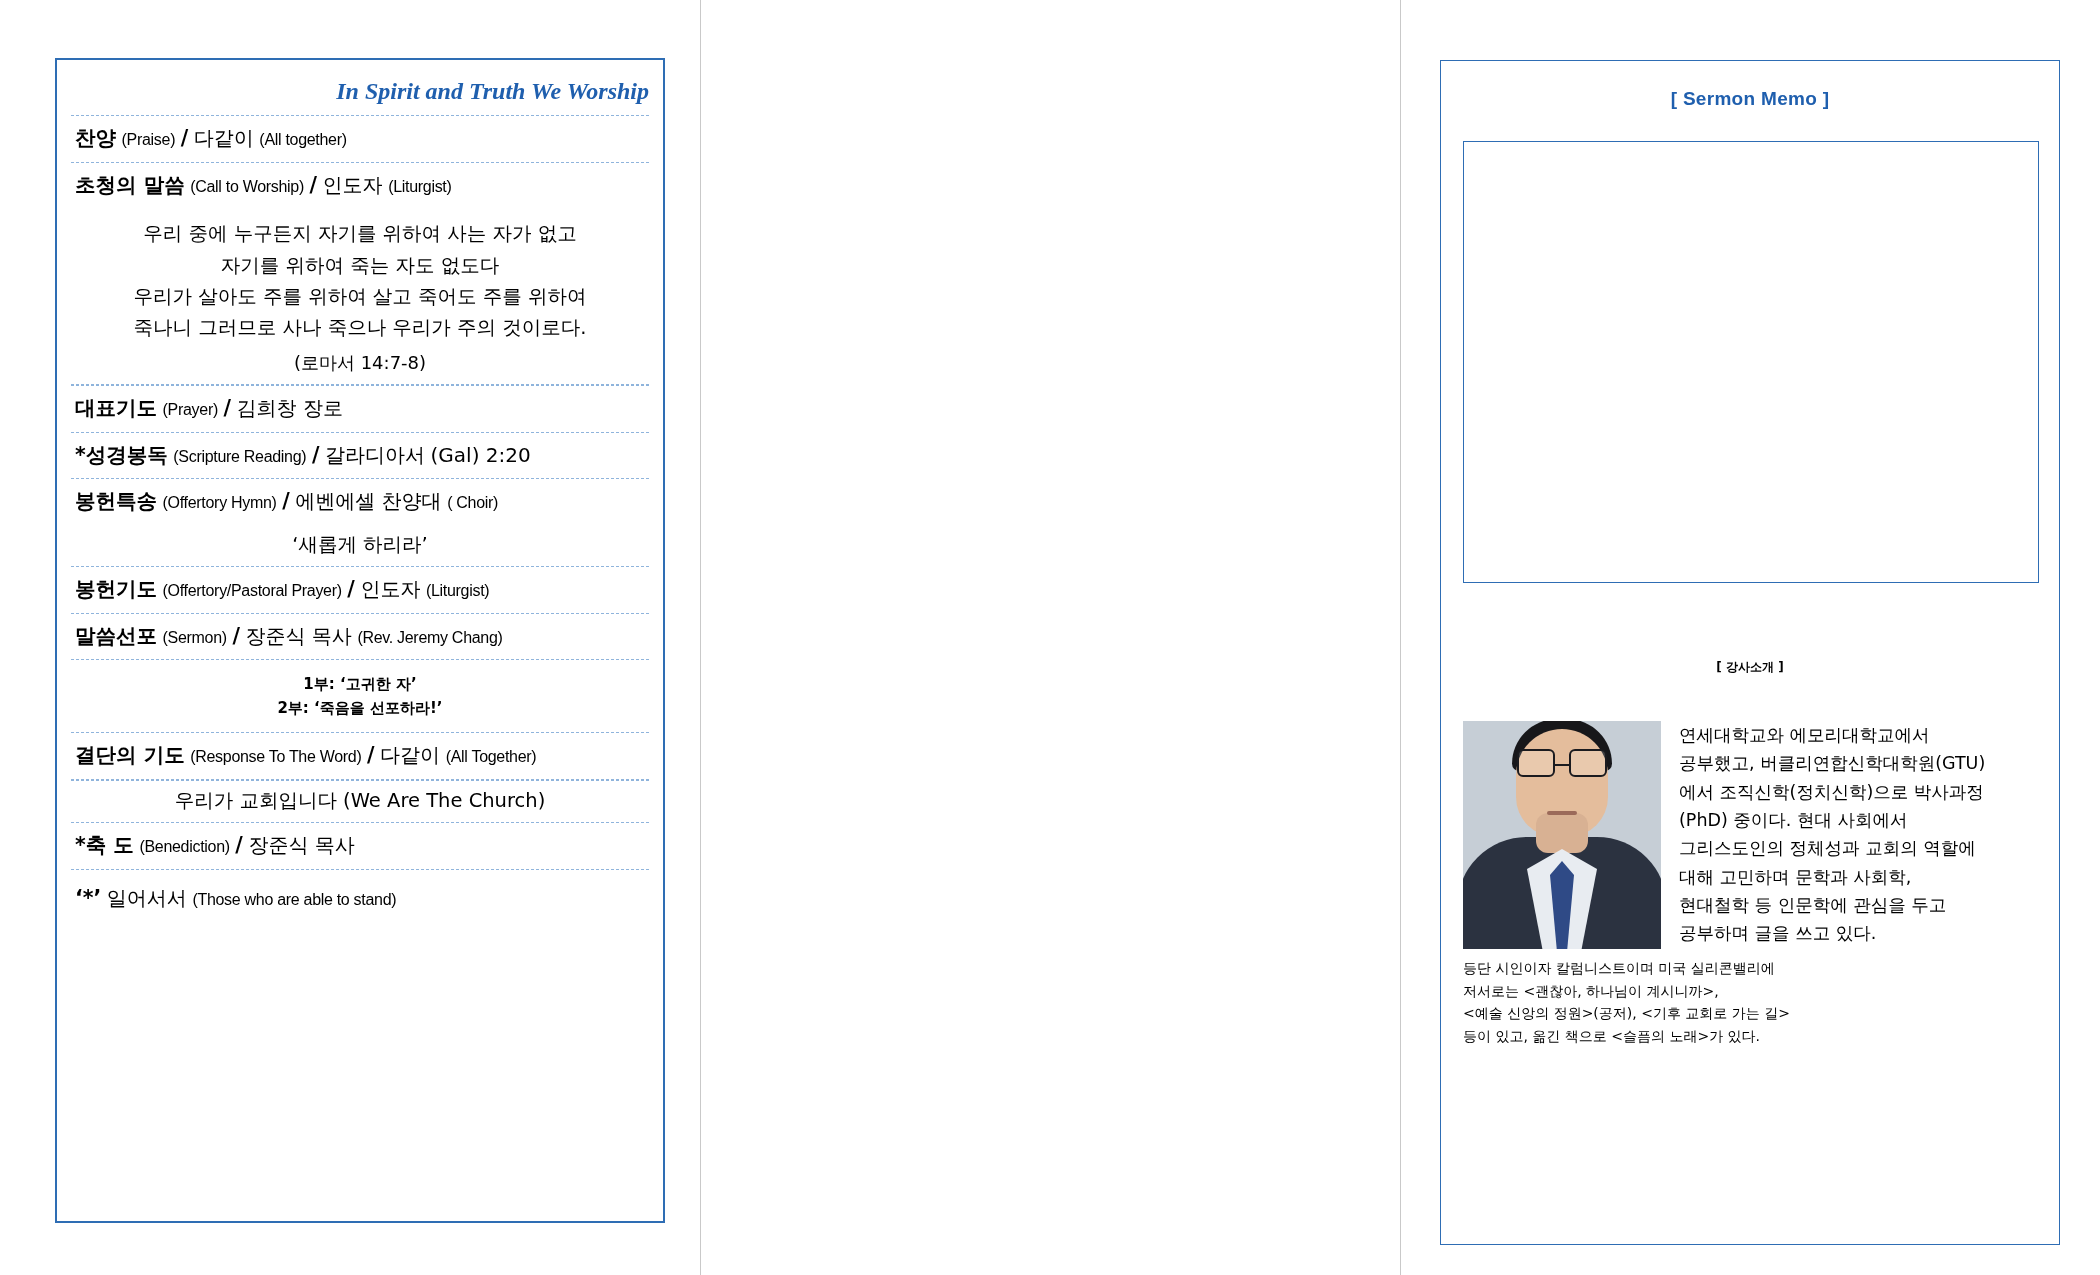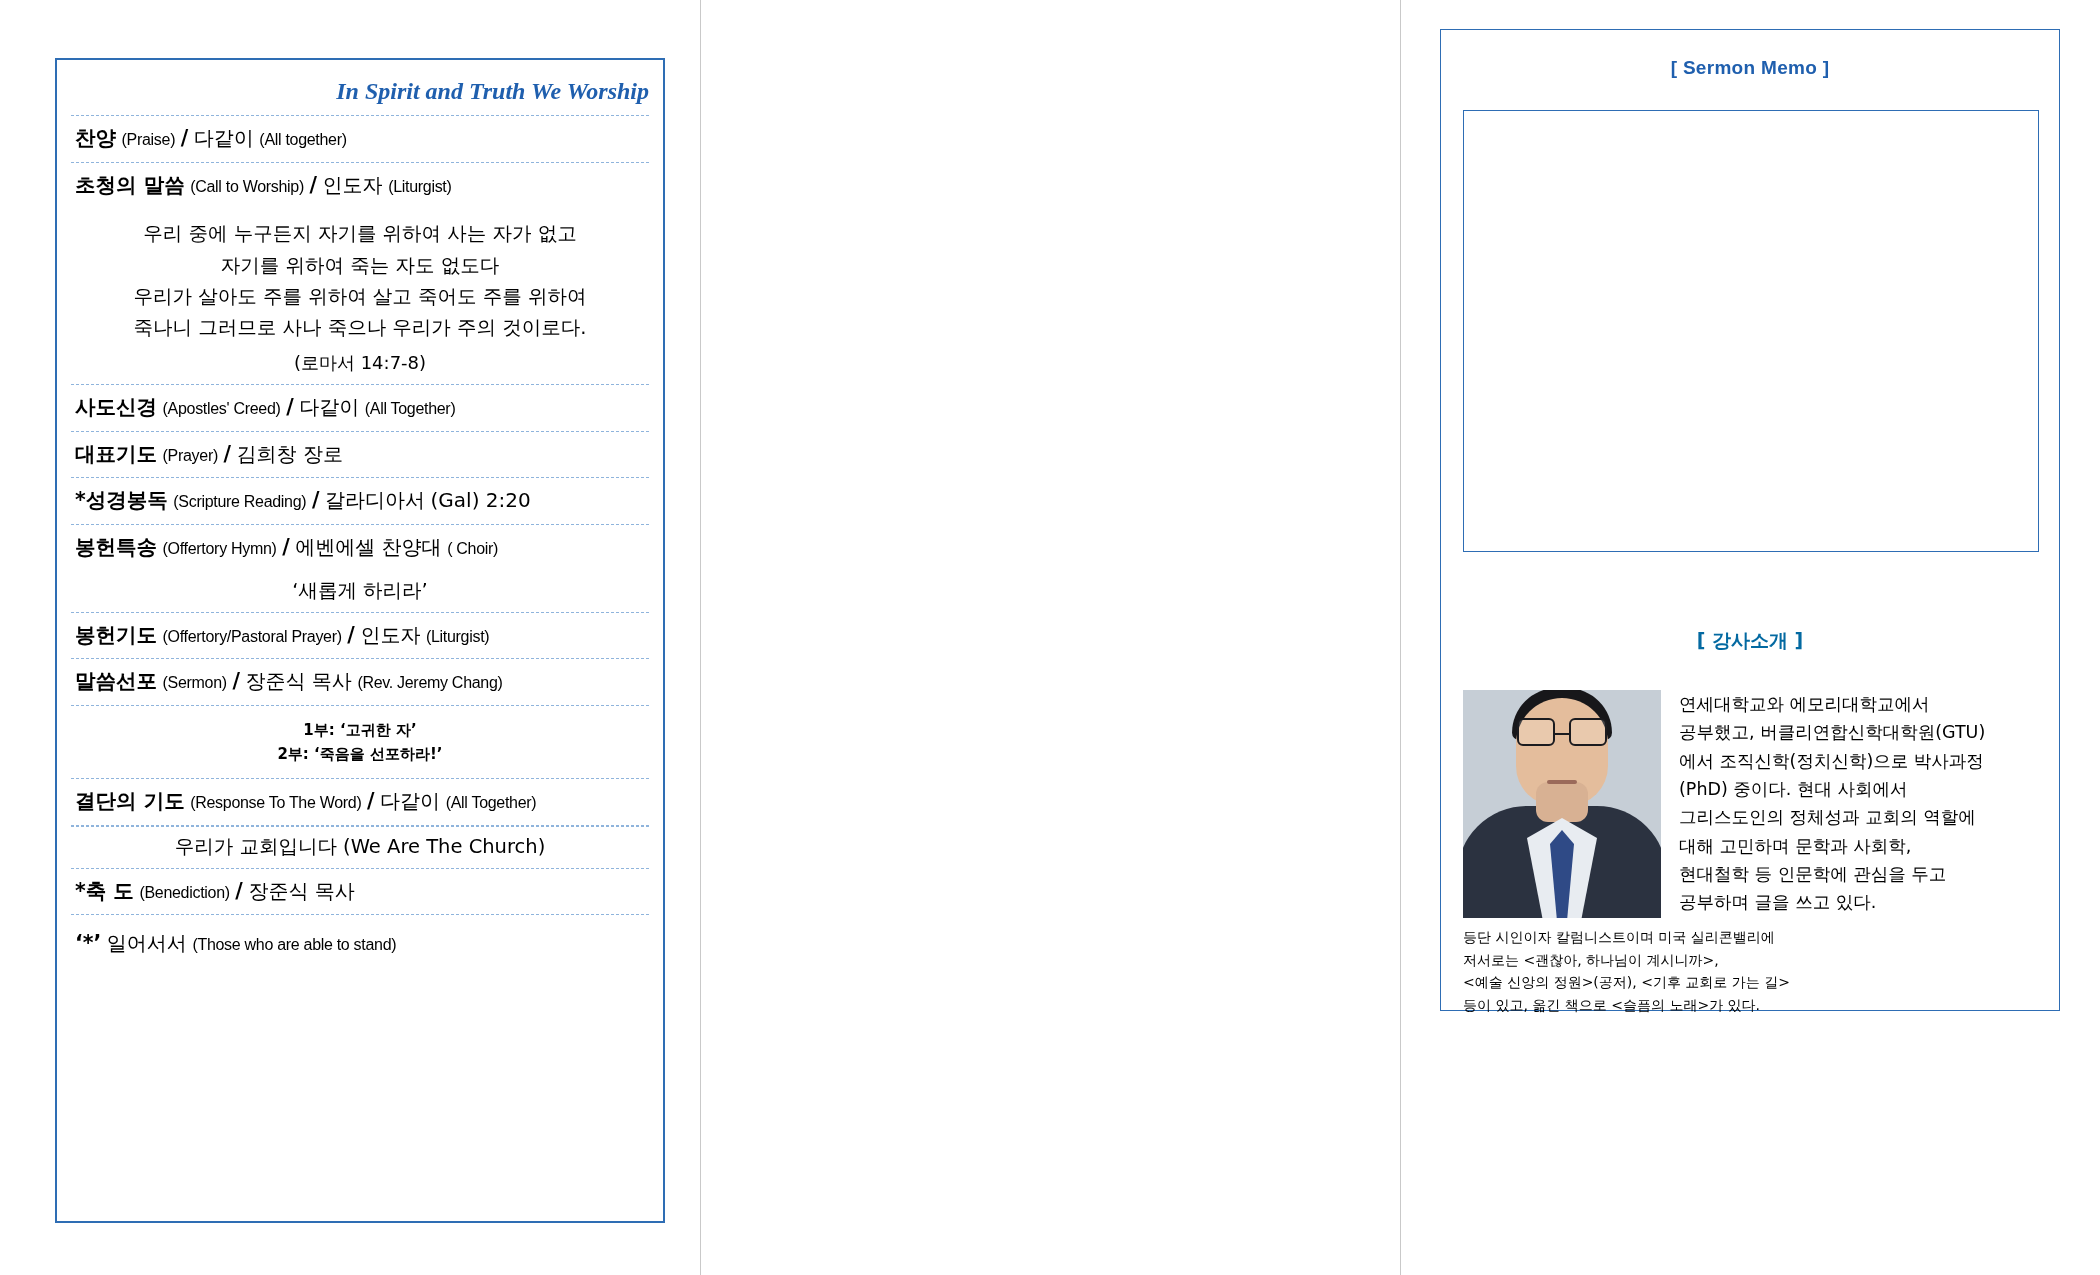--- a/index.html
+++ b/index.html
@@ -108,23 +108,23 @@
     font-size: 15px;
     line-height: 1.6;
     padding: 12px 0 12px 0;
   }
   .spacer-sm { height: 6px; }
 
   
   .mid-box {
     position: absolute;
     left: 740px;
-    top: 29px;
+    top: 60px;
     width: 620px;
-    height: 982px;
+    height: 1185px;
     border: 1px solid #2e6db4;
     box-sizing: border-box;
   }
   .mid-head {
     text-align: center;
     color: #1f5fae;
     font-weight: bold;
     font-size: 19px;
     padding: 27px 0 0 0;
     letter-spacing: 0.3px;
@@ -137,24 +137,24 @@
     height: 442px;
     border: 1px solid #2e6db4;
     box-sizing: border-box;
     background: #fff;
   }
   .speaker-head {
     position: absolute;
     left: 0; right: 0;
     top: 598px;
     text-align: center;
-    color: #0369a1;
+    color: #000000;
     font-weight: bold;
     font-family: "DejaVu Sans", sans-serif;
-    font-size: 19px;
+    font-size: 12px;
   }
   .speaker-wrap {
     position: absolute;
     left: 22px;
     top: 660px;
     width: 580px;
     display: flex;
     flex-direction: row;
     align-items: flex-start;
   }
@@ -261,27 +261,20 @@
 
       <div class="verse">
         <div>우리 중에 누구든지 자기를 위하여 사는 자가 없고</div>
         <div>자기를 위하여 죽는 자도 없도다</div>
         <div>우리가 살아도 주를 위하여 살고 죽어도 주를 위하여</div>
         <div>죽나니 그러므로 사나 죽으나 우리가 주의 것이로다.</div>
         <span class="ref">(로마서 14:7-8)</span>
       </div>
       <div class="dash"></div>
 
-      <div class="row">
-        <span class="ko">사도신경</span>
-        <span class="en">(Apostles' Creed)</span>
-        <span class="ko">/</span>
-        <span class="konorm">다같이</span>
-        <span class="en">(All Together)</span>
-      </div>
       <div class="dash"></div>
 
       <div class="row">
         <span class="ko">대표기도</span>
         <span class="en">(Prayer)</span>
         <span class="ko">/</span>
         <span class="konorm">김희창 장로</span>
       </div>
       <div class="dash"></div>
 

